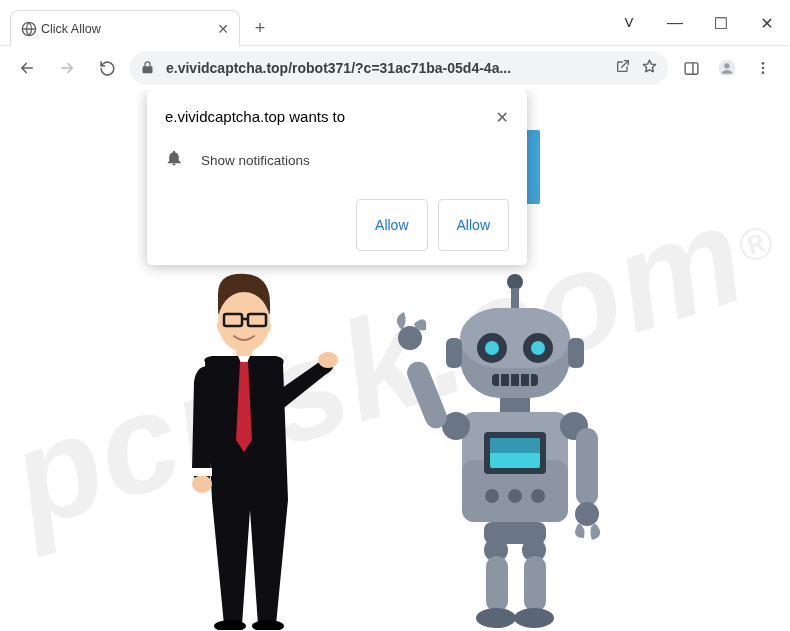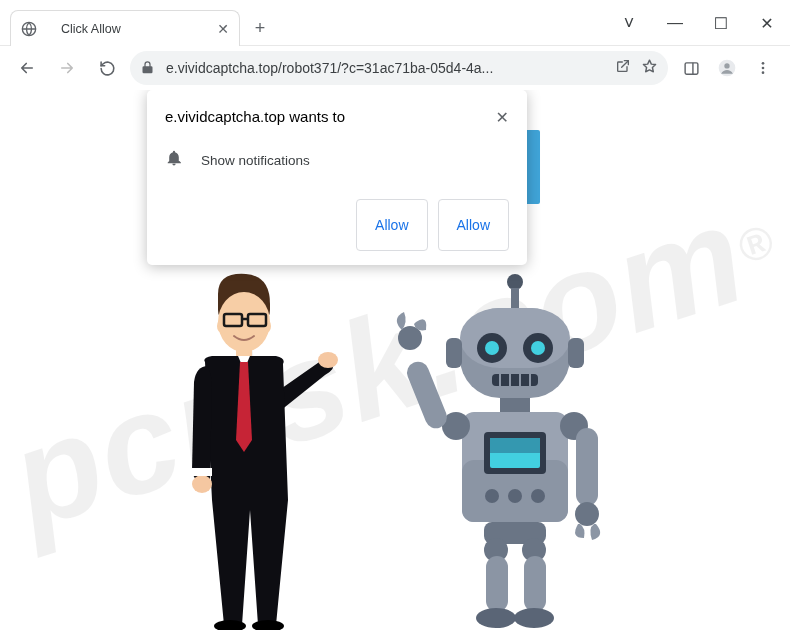--- a/index.html
+++ b/index.html
@@ -18,42 +18,42 @@
   }
   .tabs { display: flex; align-items: flex-end; padding-left: 10px; height: 46px; }
   .tab {
     display: flex; align-items: center;
     height: 36px;
     padding: 0 10px;
     background: #fff;
     border-top-left-radius: 8px; border-top-right-radius: 8px;
     border: 1px solid #ddd; border-bottom: none;
     min-width: 230px;
-    gap: 24px;
+    gap: 4px;
   }
   .tab .favicon { width:16px; height:16px; display:flex; align-items:center; justify-content:center; color:#5f6368; }
   .tab .title { font-size: 12.5px; color:#3c4043; flex:1; white-space:nowrap; overflow:hidden; text-overflow:ellipsis;}
   .tab .close { color:#5f6368; font-size:14px; }
   .newtab { width:28px; height:28px; display:flex; align-items:center; justify-content:center; margin-left:6px; margin-bottom:4px; color:#5f6368; font-size:18px; border-radius:50%; }
   .win-controls { margin-left:auto; display:flex; align-items:center; height:46px; }
   .win-controls div { width:46px; height:46px; display:flex; align-items:center; justify-content:center; color:#3c4043; }
   .chev { font-size:18px; }
   
   .toolbar {
     height: 44px; display:flex; align-items:center; gap:6px;
     padding: 0 10px; background:#fff;
   }
   .tb-btn { width:34px; height:34px; display:flex; align-items:center; justify-content:center; color:#5f6368; border-radius:50%; }
   .tb-btn.disabled { color:#bdbdbd; }
   .omnibox {
     flex:1; height:34px; background:#f1f3f4; border-radius:17px;
     display:flex; align-items:center; padding:0 10px; gap:10px; color:#5f6368;
   }
   .omnibox .lock { width:16px; height:16px; }
-  .omnibox .url { font-size:14px; color:#3c4043; white-space:nowrap; overflow:hidden; text-overflow:ellipsis; flex:1; }
+  .omnibox .url { font-size:14px; color:#3c4043; white-space:nowrap; overflow:hidden; text-overflow:ellipsis; flex:1;font-weight:bold; }
   .right-icons { display:flex; align-items:center; gap:2px; }
   
   .content {
     position:relative; width:100%; height: calc(631px - 46px - 44px);
     background:#fff; overflow:hidden;
   }
   .blue-btn {
     position:absolute; top:40px; left:310px;
     width:230px; height:74px; background:#40a4d8; border-radius:2px;
   }

